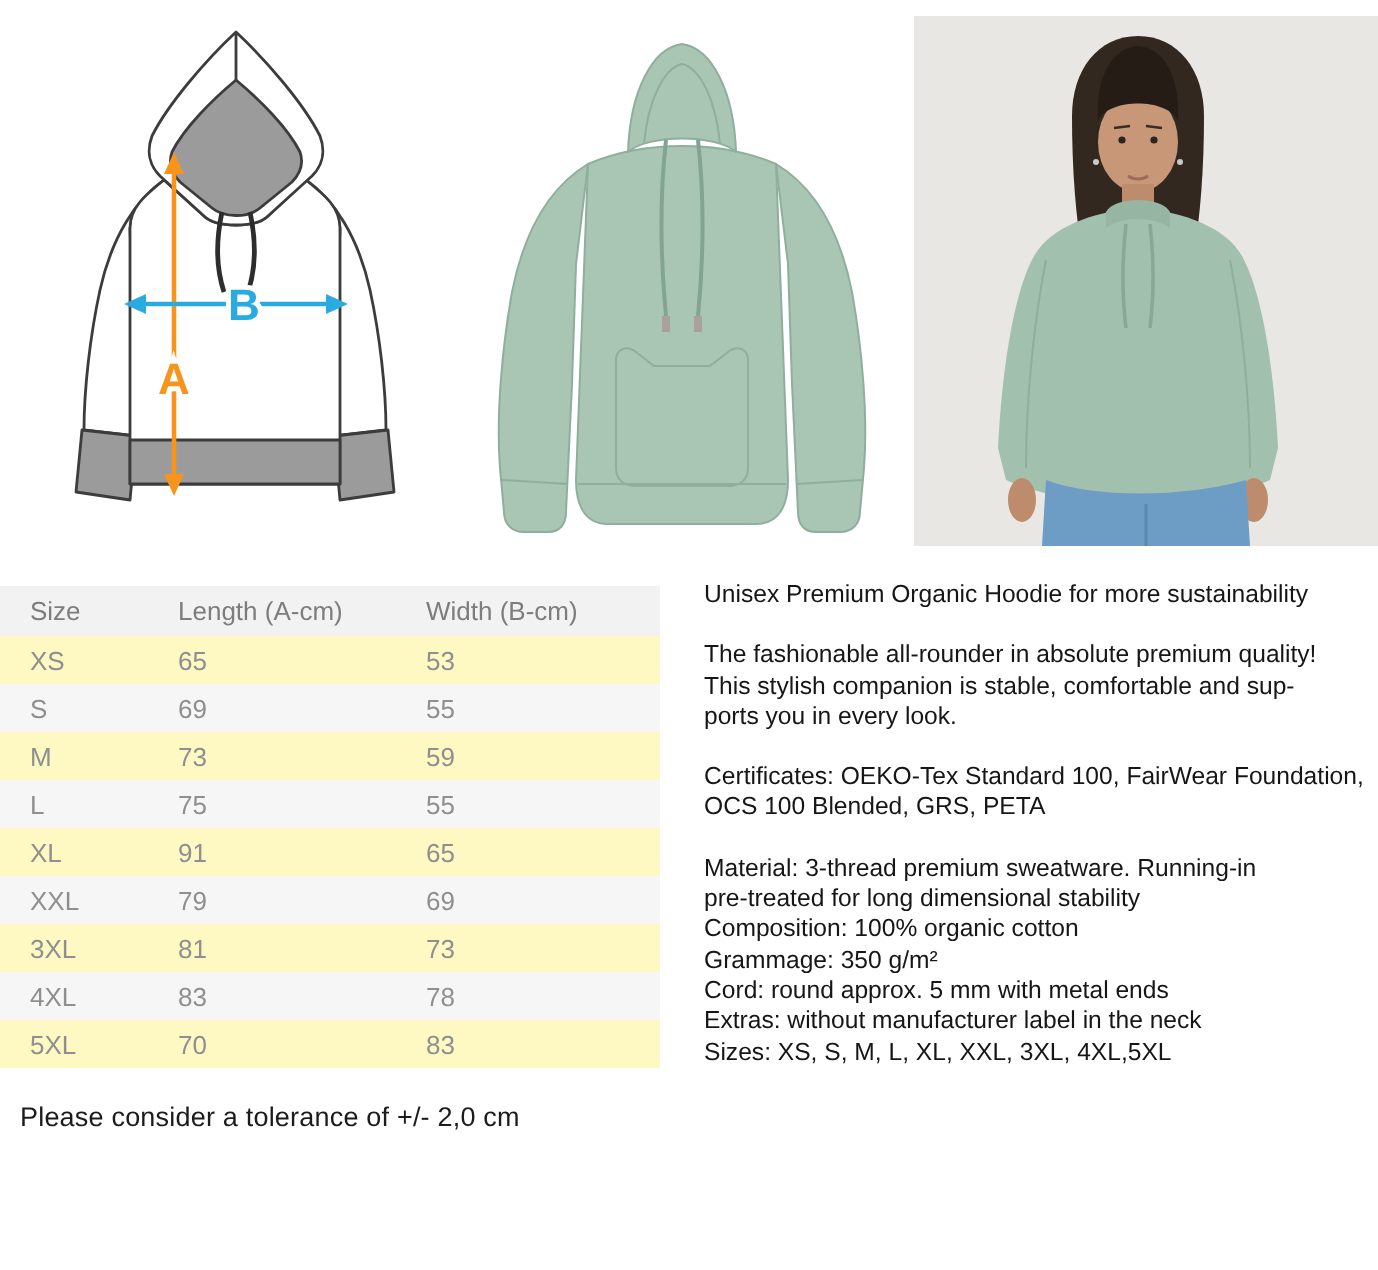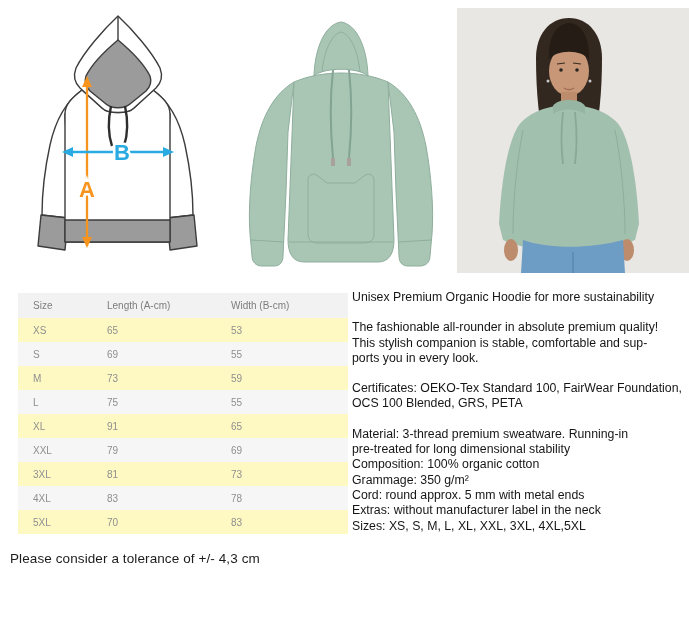--- a/index.html
+++ b/index.html
@@ -8,22 +8,22 @@
   #page { position:relative; width:689px; height:635px; background:#ffffff; }
 
   
   .img-box { position:absolute; overflow:hidden; }
   #diagram-box { left:20px; top:10px; width:195px; height:245px; }
   #flat-box    { left:230px; top:12px; width:222px; height:256px; background:#ffffff; }
   #model-box   { left:457px; top:8px;  width:232px; height:265px; background:#e9e7e4; }
   svg { display:block; }
 
   
-  #size-table { position:absolute; left:18px; top:293px; width:330px;
-    border-collapse:collapse; font-size:10px; color:#8f8f8f; }
+  #size-table { position:absolute; left:0; top:293px; width:330px;
+    border-collapse:collapse; font-size:13px; color:#8f8f8f; }
   #size-table th { font-weight:normal; text-align:left; background:#f2f2f2;
     color:#7d7d7d; height:25px; }
   #size-table td { height:24px; }
   #size-table th:nth-child(1), #size-table td:nth-child(1){ width:89px; padding-left:15px; }
   #size-table th:nth-child(2), #size-table td:nth-child(2){ width:124px; }
   #size-table th:nth-child(3), #size-table td:nth-child(3){ width:117px; }
   #size-table tr.alt-dark td { background:#fef9c3; }
   #size-table tr.alt-light td{ background:#f6f6f6; }
 
   #tolerance-note { position:absolute; left:10px; top:551px; font-size:13.5px;
@@ -186,21 +186,21 @@
         <td>78</td>
       </tr>
       <tr class="alt-dark">
         <td>5XL</td>
         <td>70</td>
         <td>83</td>
       </tr>
     </tbody>
   </table>
 
-  <div id="tolerance-note">Please consider a tolerance of +/- 4,3 cm</div>
+  <div id="tolerance-note">Please consider a tolerance of +/- 2,0 cm</div>
 
   <div id="description">
     <p>Unisex Premium Organic Hoodie for more sustainability</p>
     <p>The fashionable all-rounder in absolute premium quality!
 This stylish companion is stable, comfortable and sup-
 ports you in every look.</p>
     <p>Certificates: OEKO-Tex Standard 100, FairWear Foundation,
 OCS 100 Blended, GRS, PETA</p>
     <p>Material: 3-thread premium sweatware. Running-in
 pre-treated for long dimensional stability

